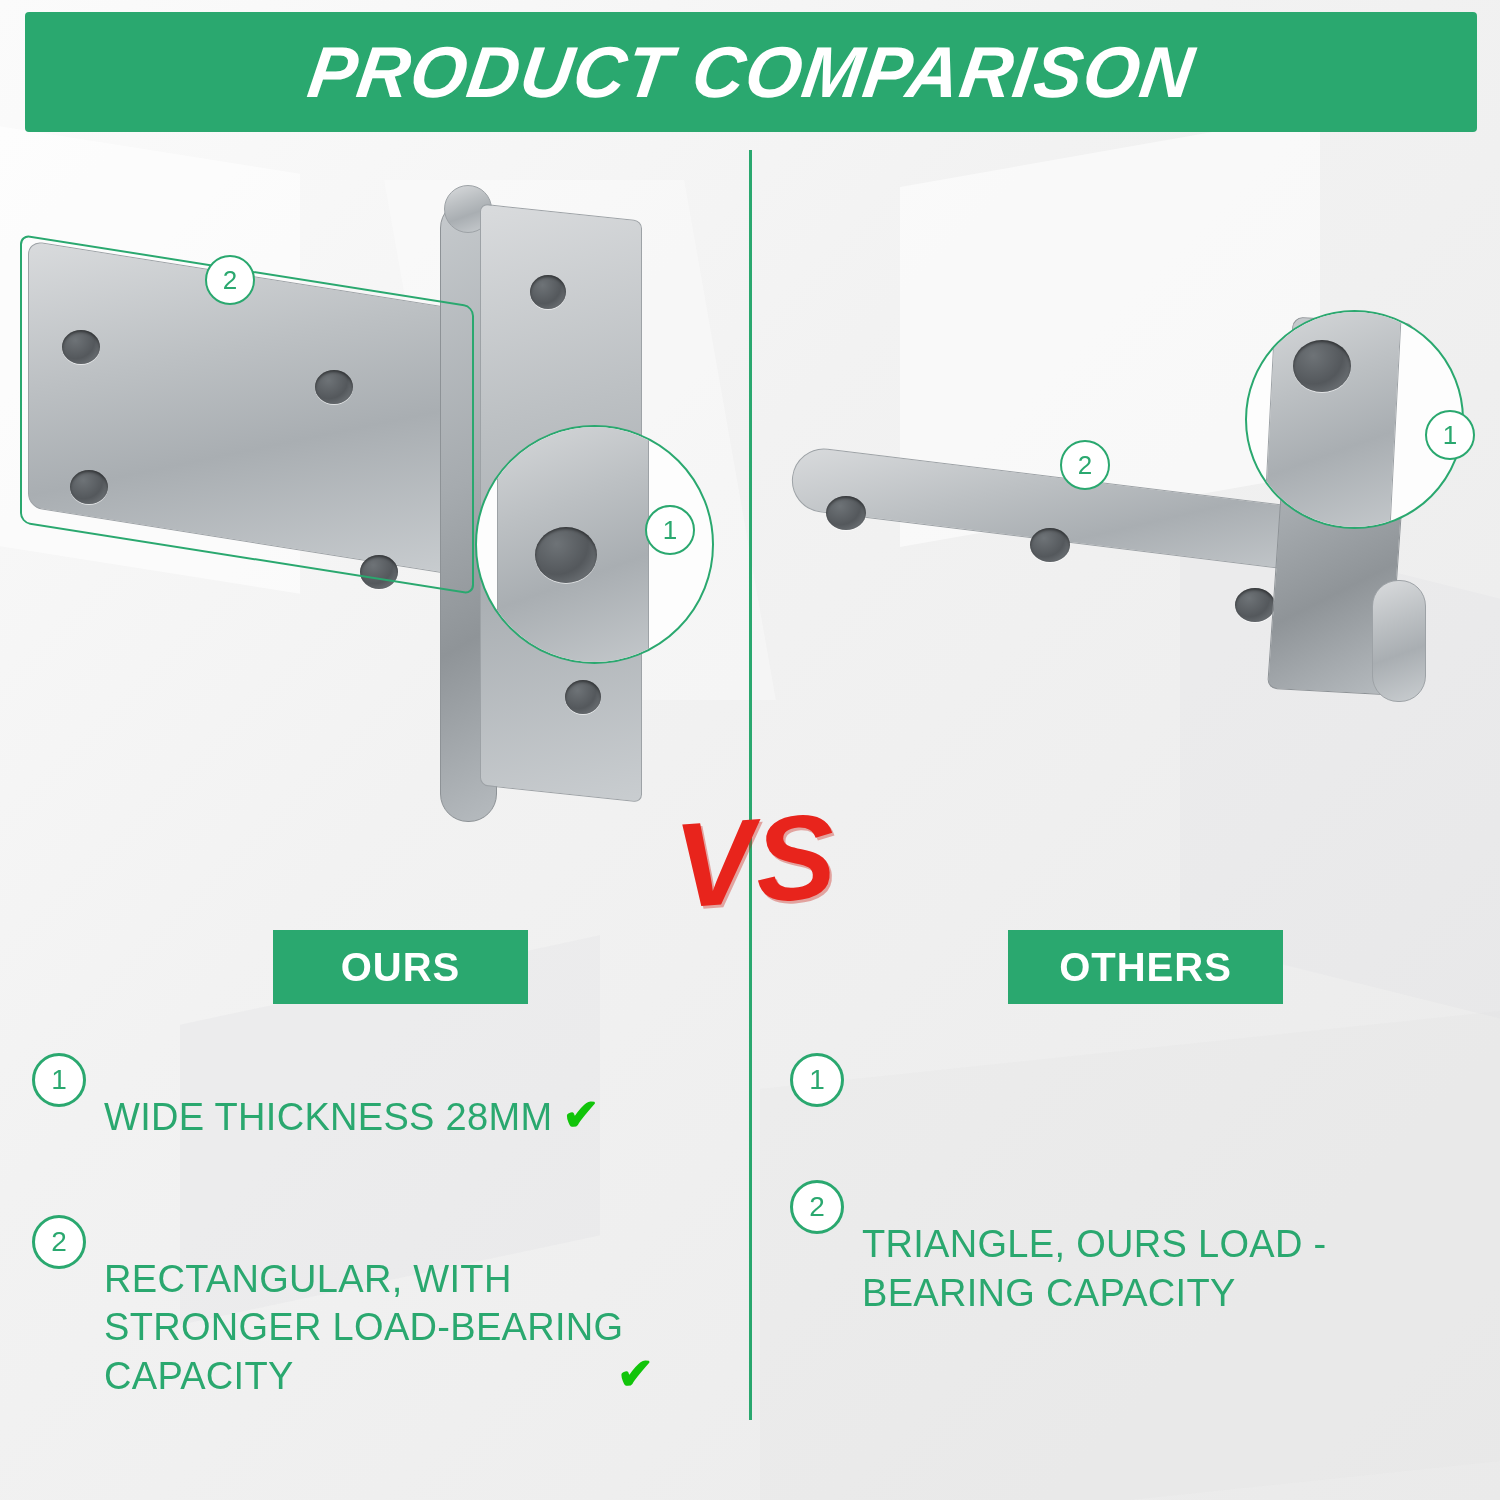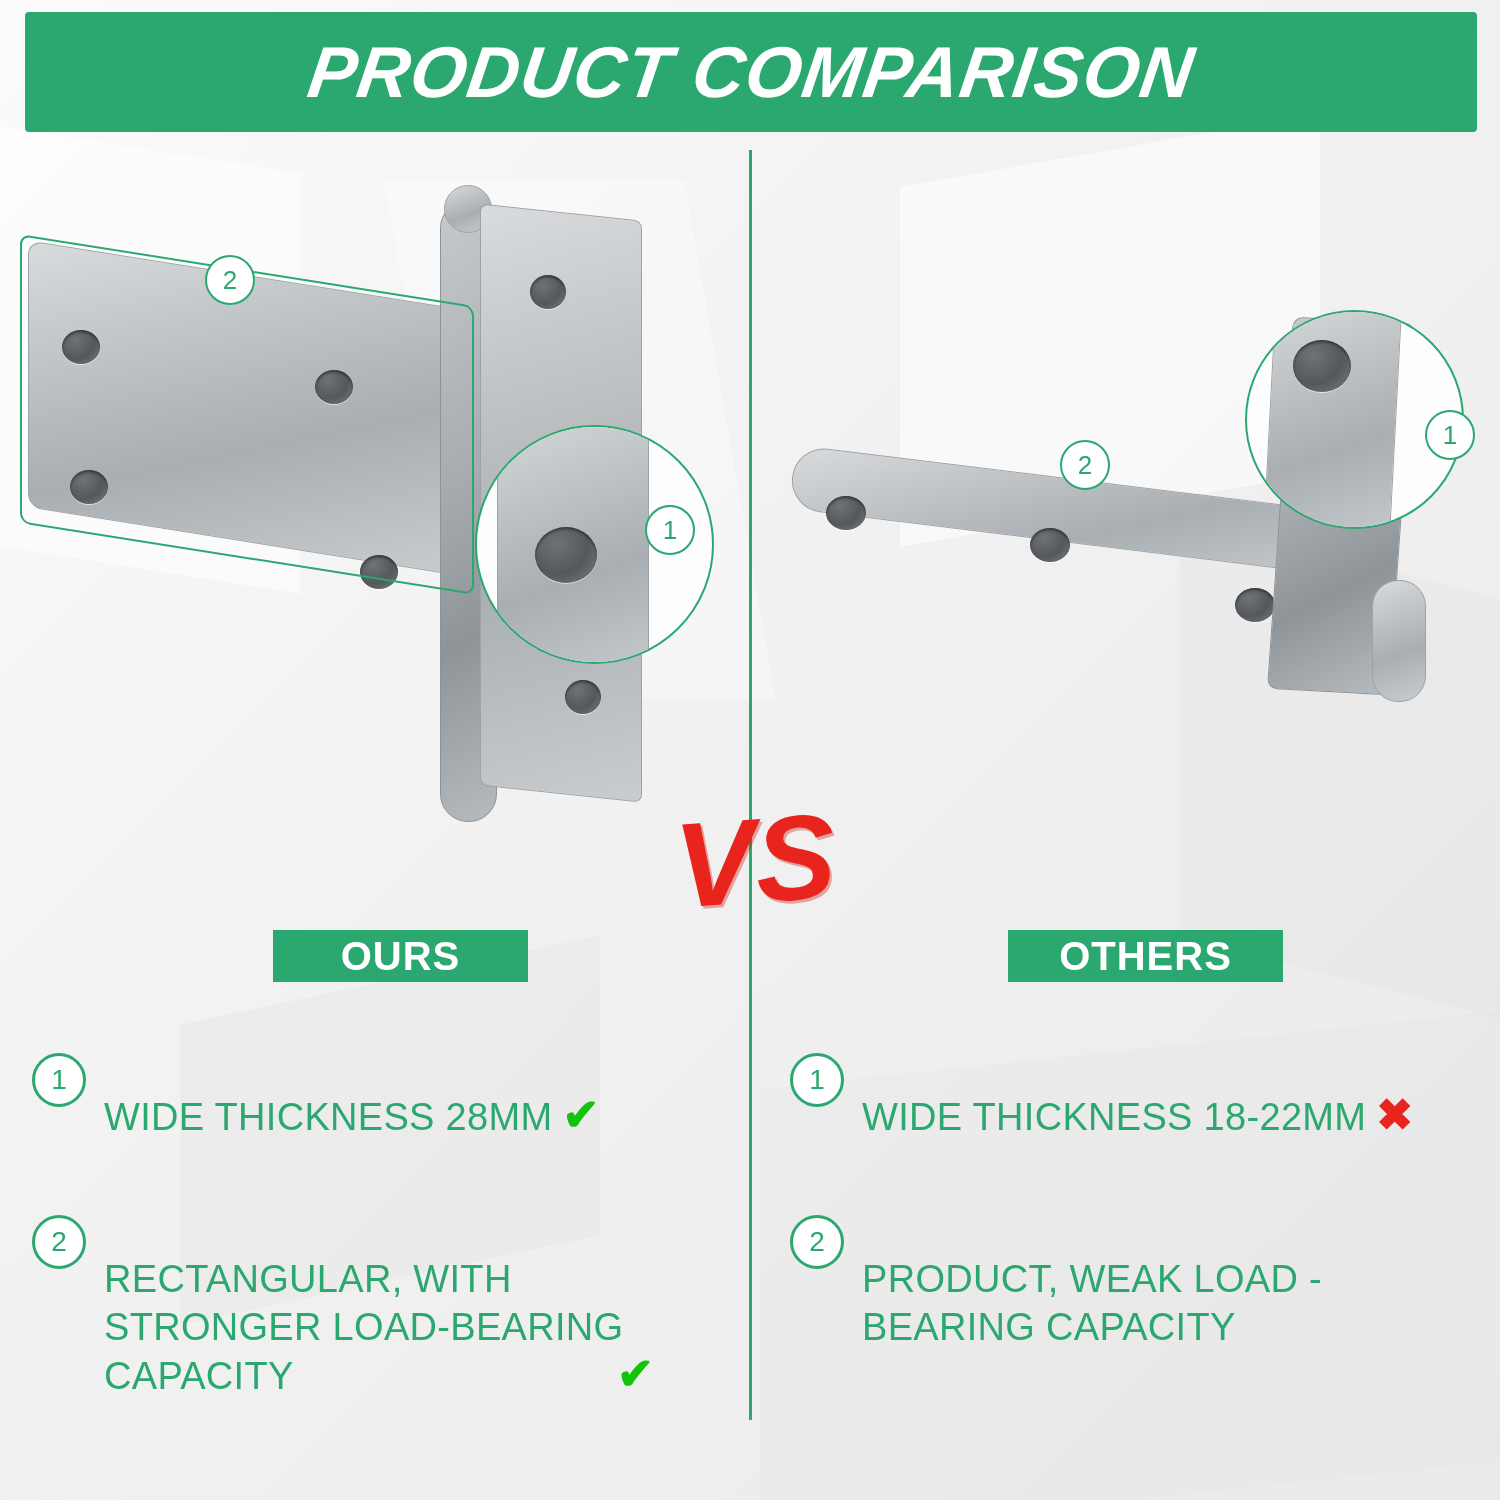--- a/index.html
+++ b/index.html
@@ -82,21 +82,21 @@
     position:absolute;left:655px;top:760px;width:200px;height:200px;
     color:#e8241c;
     font-size:120px;font-weight:bold;font-style:italic;
     display:flex;align-items:center;justify-content:center;
     text-shadow:2px 3px 0 rgba(200,20,10,.35);
     transform:rotate(-4deg);
   }
 
   
   .chip{
-    position:absolute;height:52px;background:#2aa86f;color:#fff;
+    position:absolute;height:74px;background:#2aa86f;color:#fff;
     display:flex;align-items:center;justify-content:center;
     font-size:40px;font-weight:bold;letter-spacing:1px;
   }
 
   
   .bullets{position:absolute;}
   .bullet{display:flex;align-items:flex-start;margin-bottom:38px;}
   .num{
     flex:none;width:48px;height:48px;border-radius:50%;
     border:3px solid #2aa86f;color:#2aa86f;background:#fff;
@@ -202,25 +202,22 @@
       <div class="num">2</div>
       <div class="btext">
         <span>RECTANGULAR, WITH STRONGER LOAD-BEARING CAPACITY</span><span class="mark ok" style="position:absolute;left:585px;margin-left:0;">✔</span>
       </div>
     </div>
   </div>
 
   <div class="bullets" style="left:790px;top:1050px;width:690px;">
     <div class="bullet">
       <div class="num">1</div>
-      <div class="btext">
-        <span>WIDE THICKNESS 18-22MM</span><span class="mark no">✖</span>
-      </div>
     </div>
     <div class="bullet" style="margin-top:70px;">
       <div class="num">2</div>
       <div class="btext" style="max-width:520px;">
-        <span>PRODUCT, WEAK LOAD -BEARING CAPACITY</span>
+        <span>TRIANGLE, OURS LOAD -BEARING CAPACITY</span>
       </div>
     </div>
   </div>
 
 </div>
 
 </body></html>

